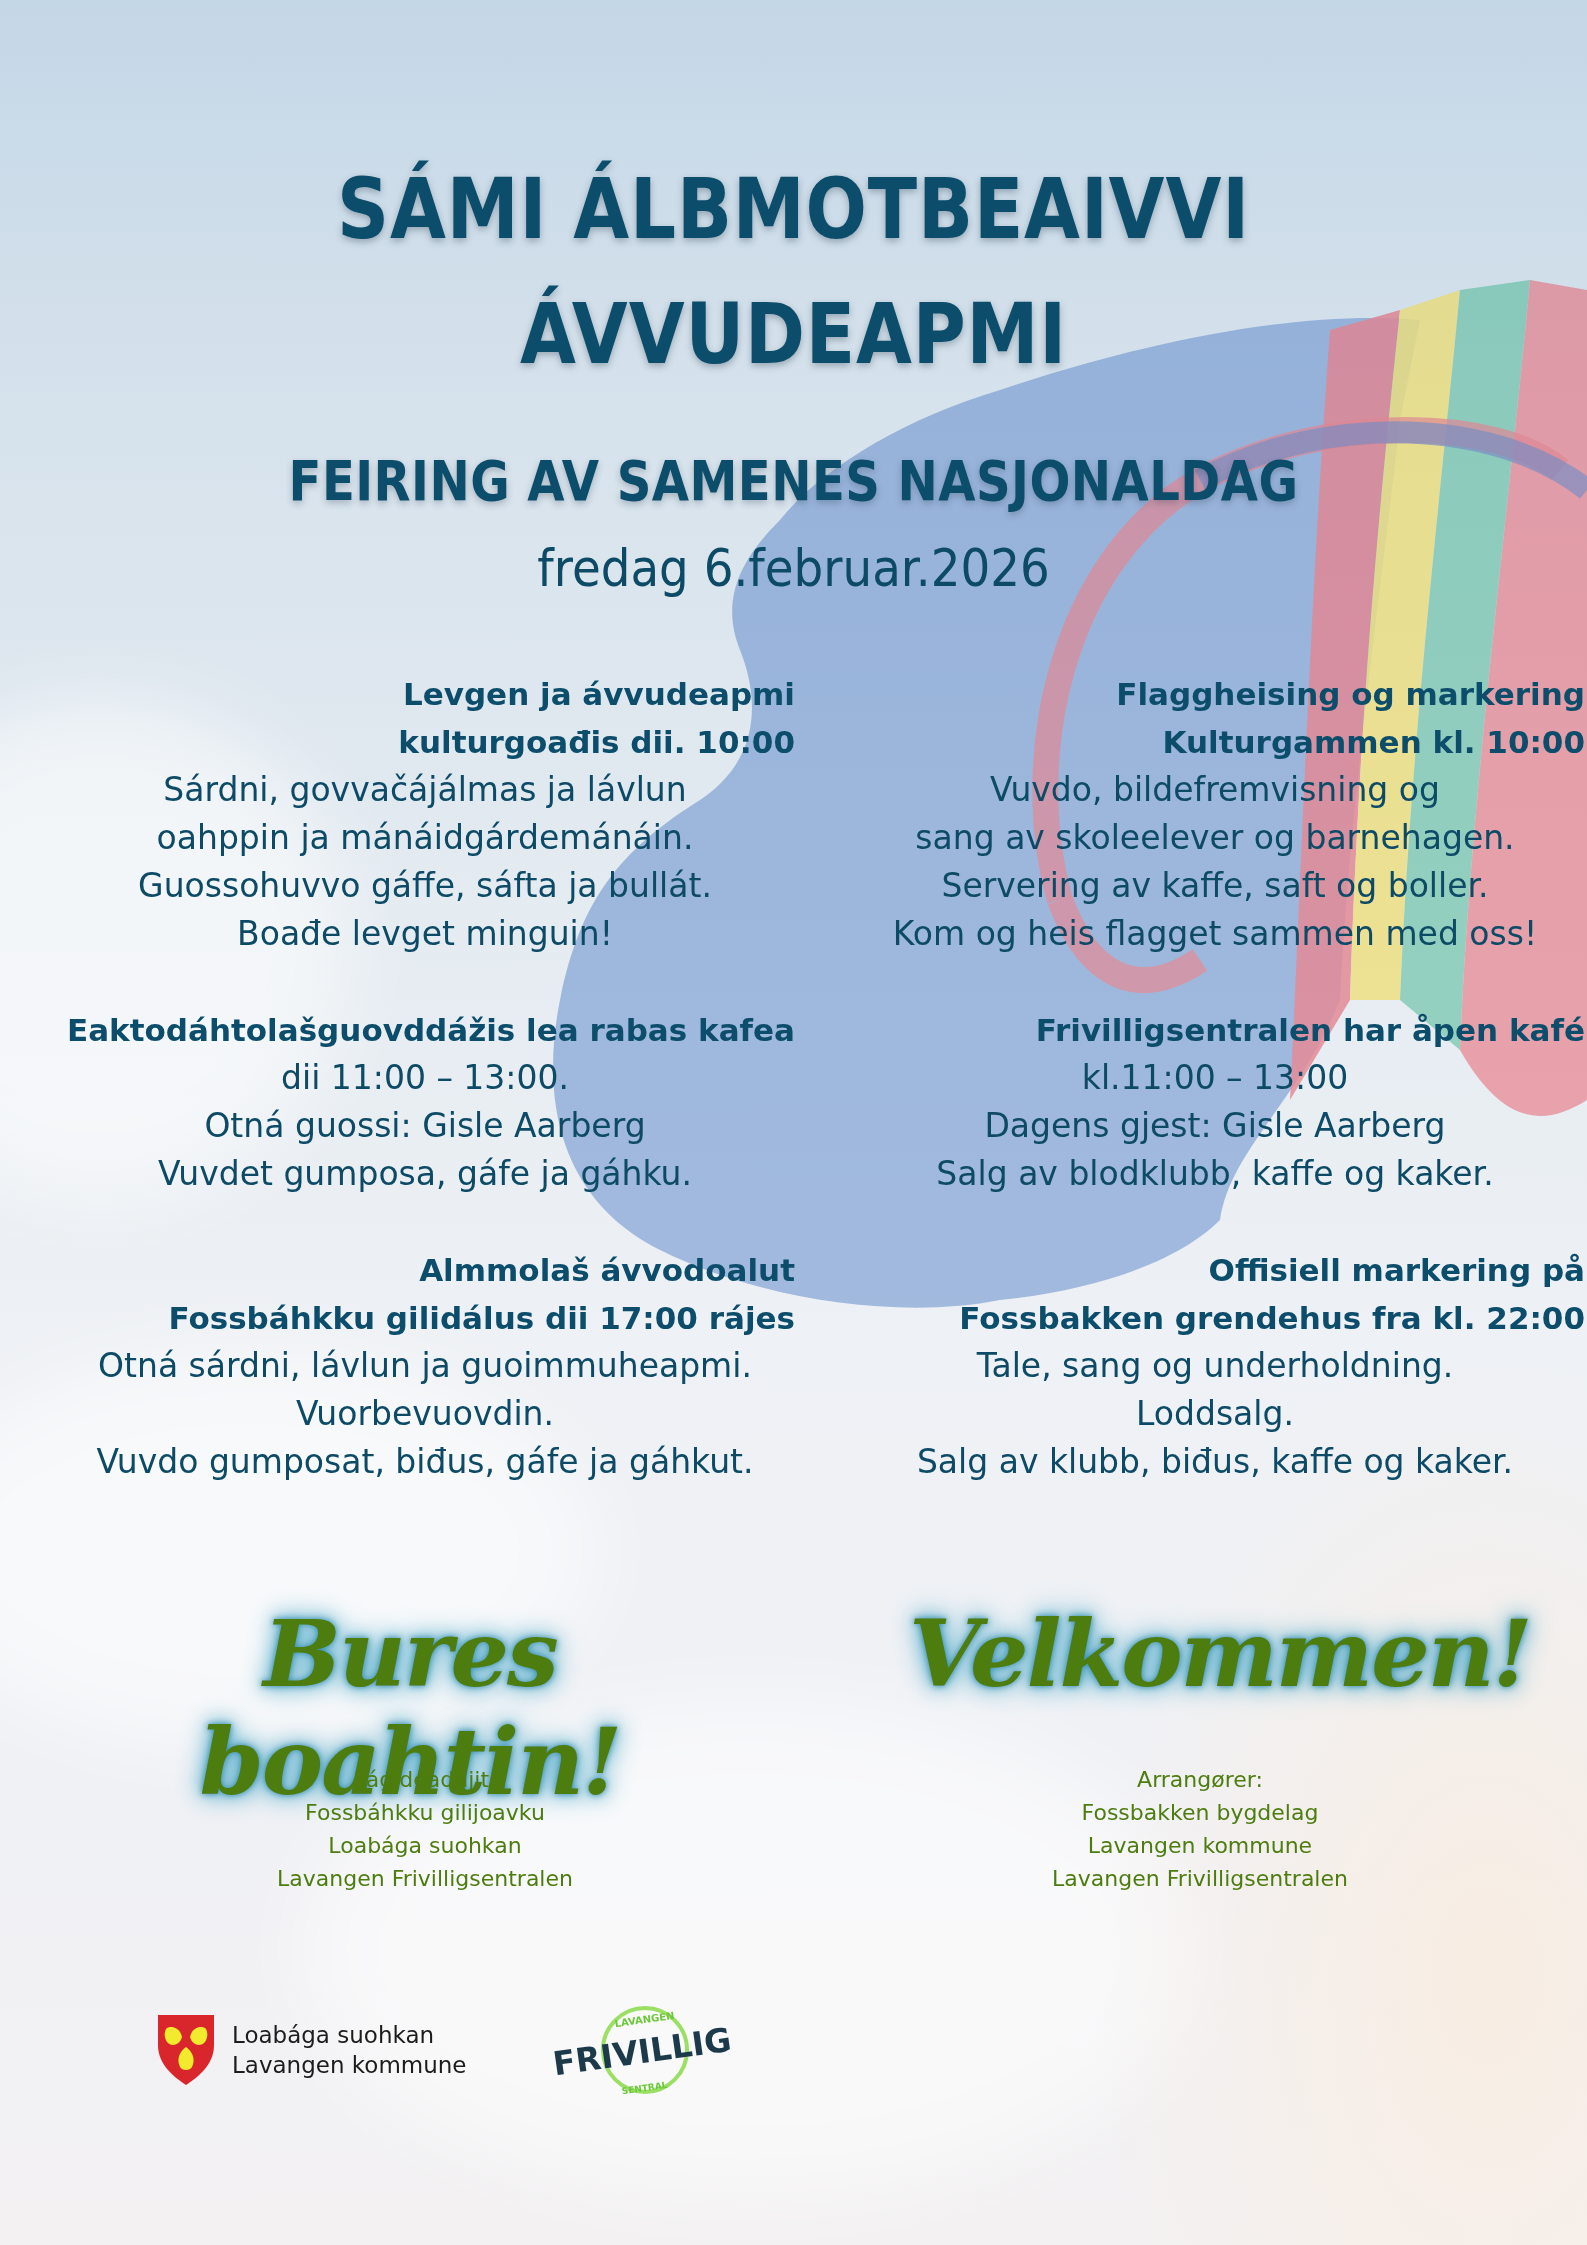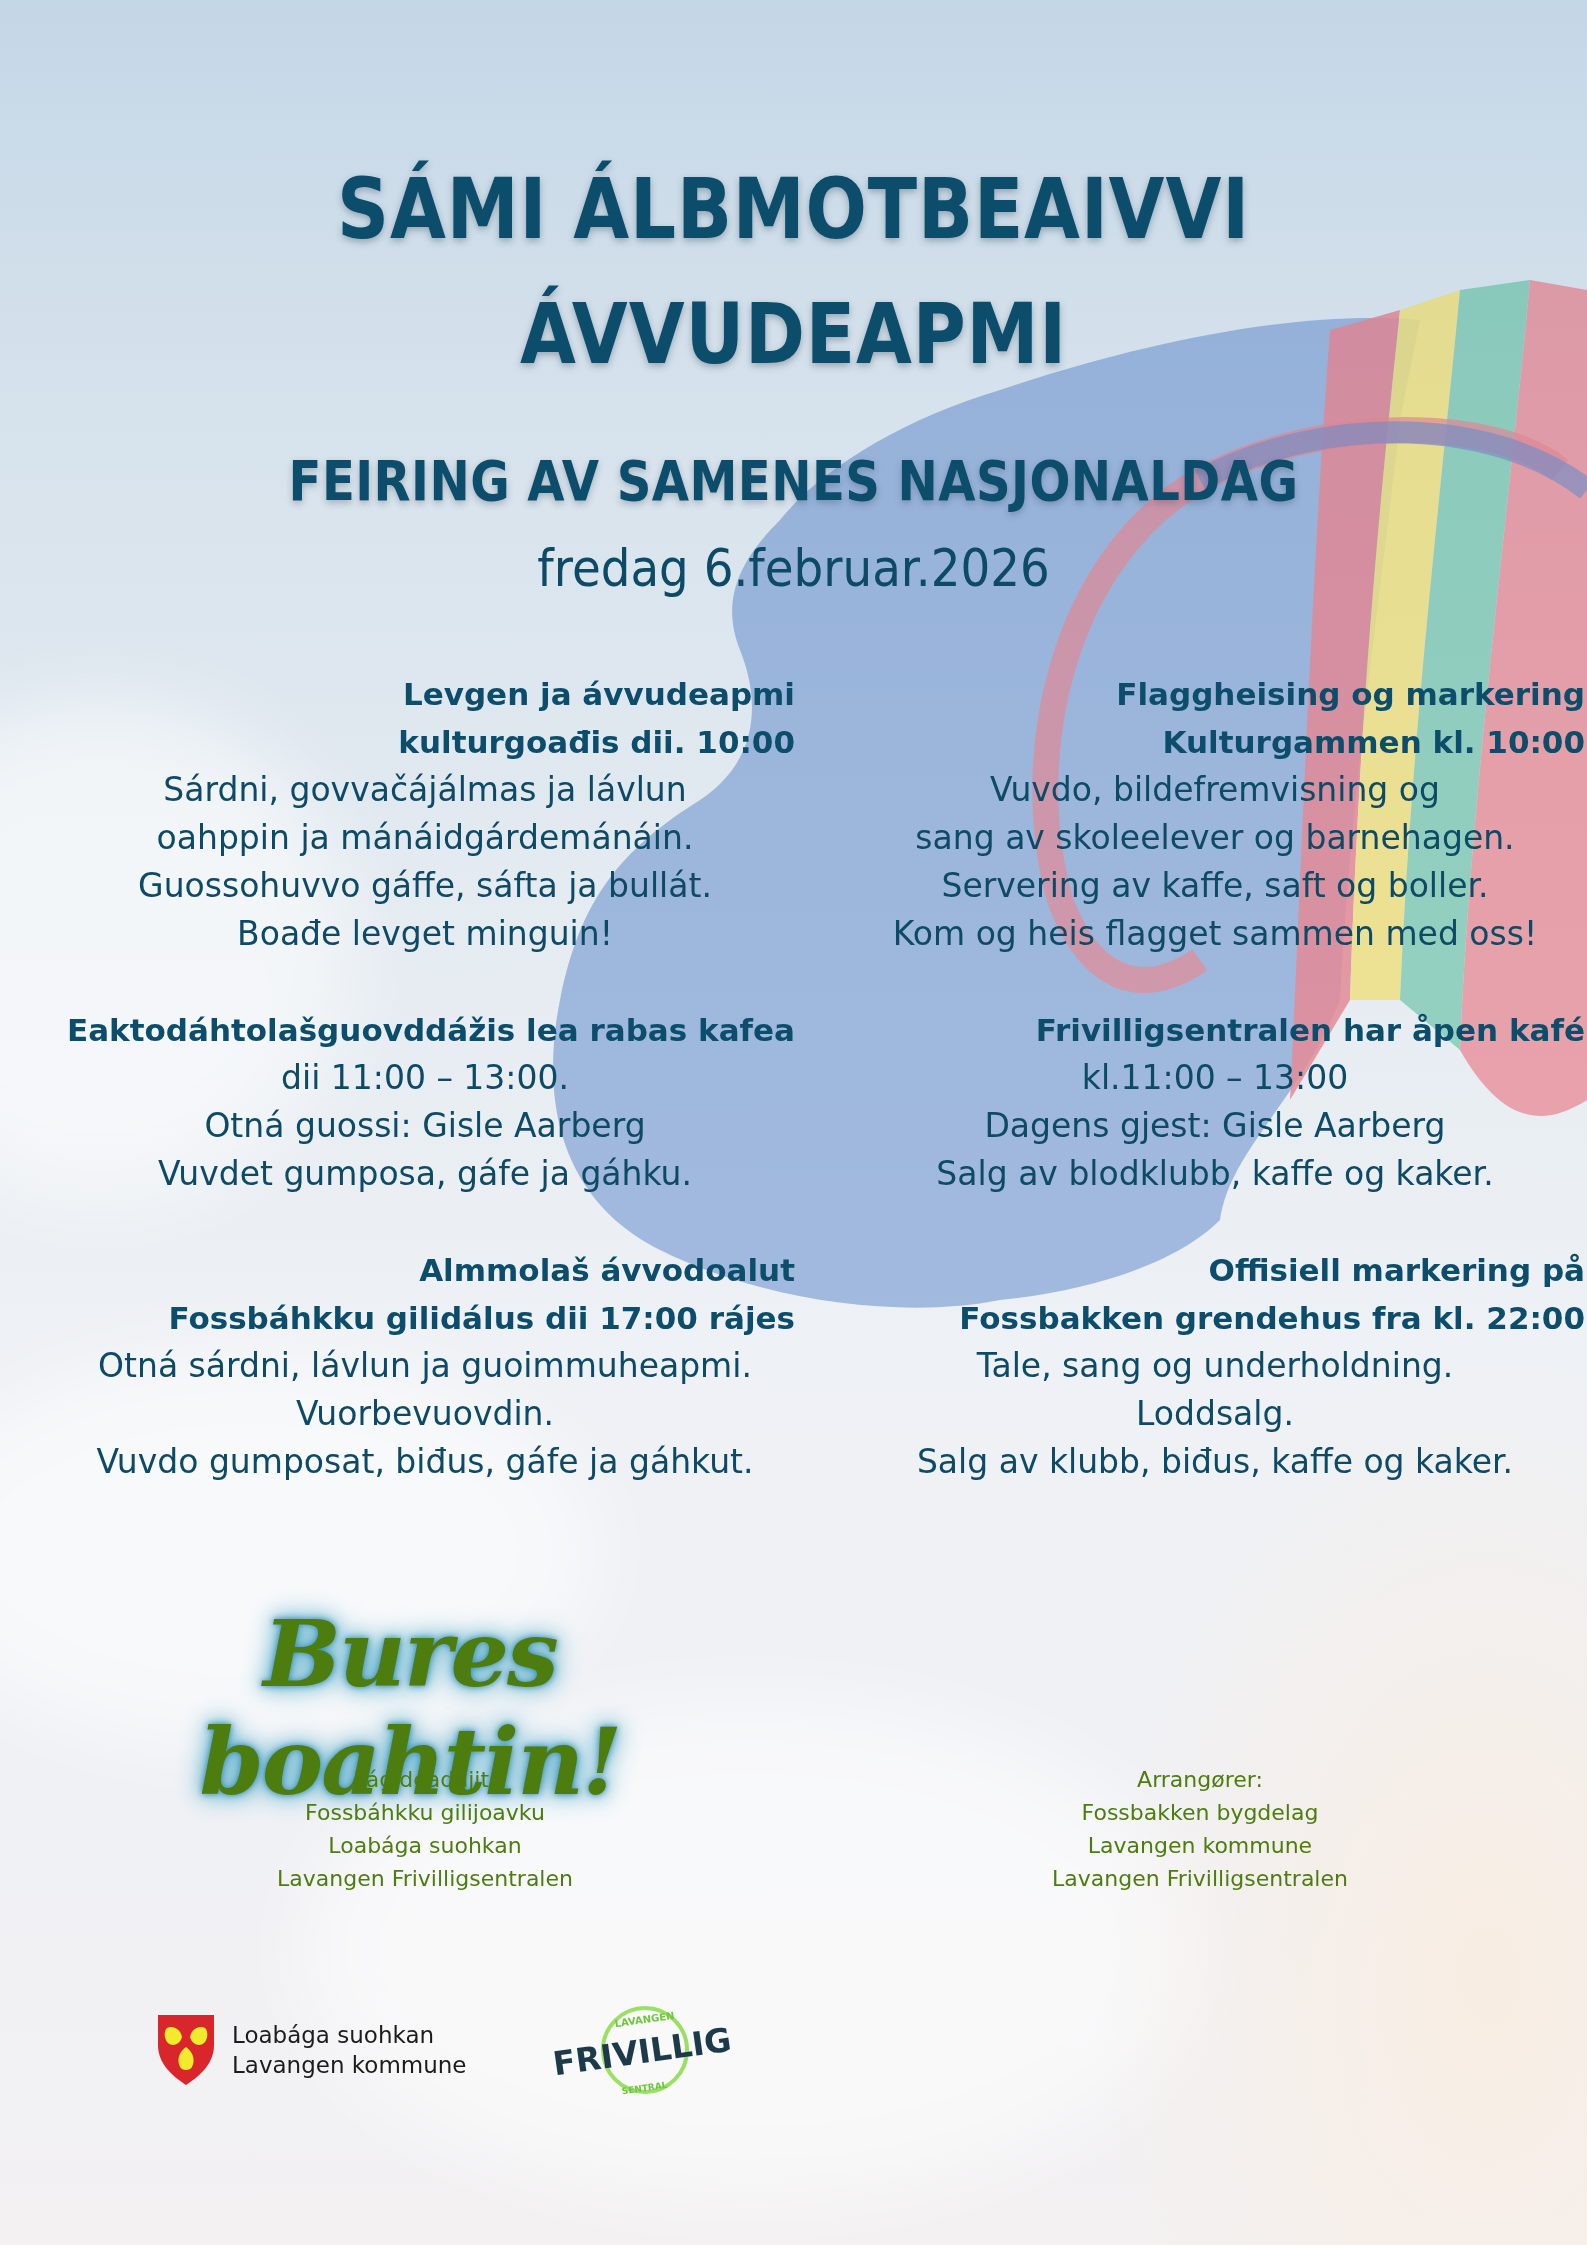--- a/index.html
+++ b/index.html
@@ -139,20 +139,21 @@
     <div class="event" style="top:576px;">
       <div class="h">Offisiell markering på</div>
       <div class="h">Fossbakken grendehus fra kl. 22:00</div>
       <div class="t">Tale, sang og underholdning.</div>
       <div class="t">Loddsalg.</div>
       <div class="t">Salg av klubb, biđus, kaffe og kaker.</div>
     </div>
   </div>
 
   <div class="greeting left">Bures boahtin!</div>
+  <div class="greeting right">Velkommen!</div>
 
   <div class="credits left">
     <div>Lágideaddjit:</div>
     <div>Fossbáhkku gilijoavku</div>
     <div>Loabága suohkan</div>
     <div>Lavangen Frivilligsentralen</div>
   </div>
   <div class="credits right">
     <div>Arrangører:</div>
     <div>Fossbakken bygdelag</div>

